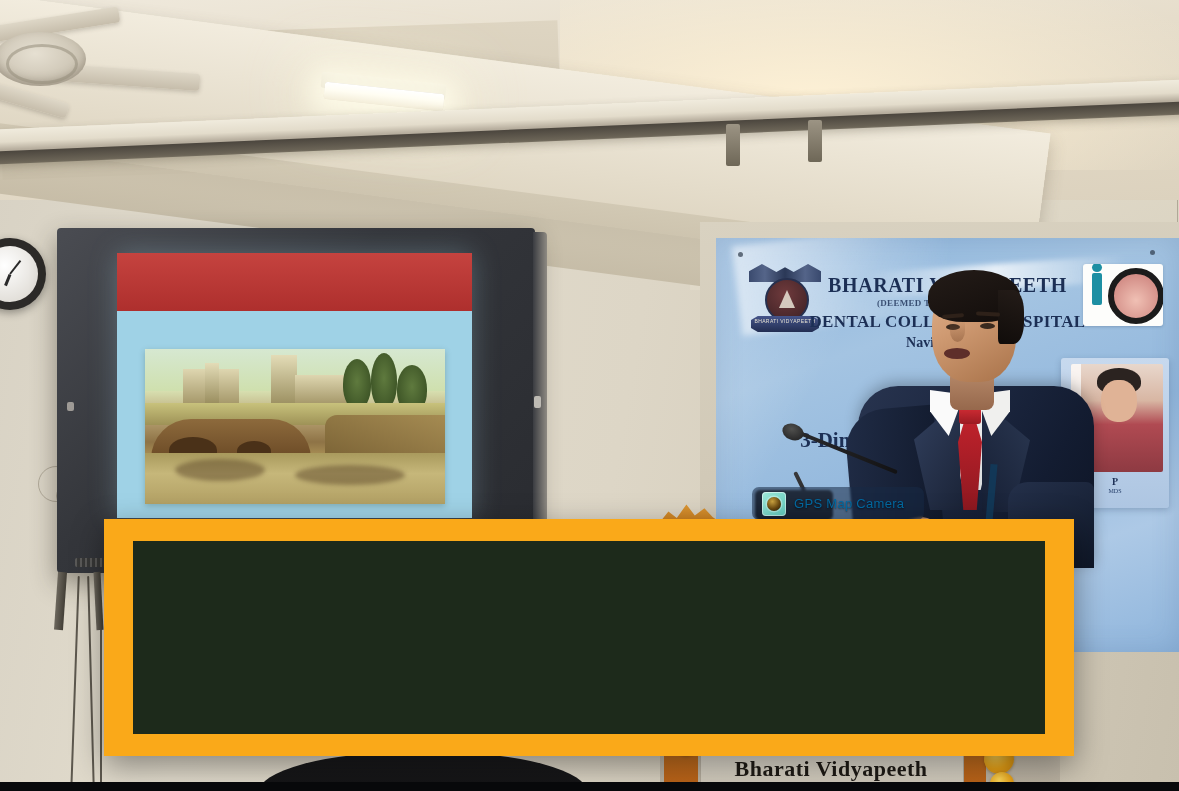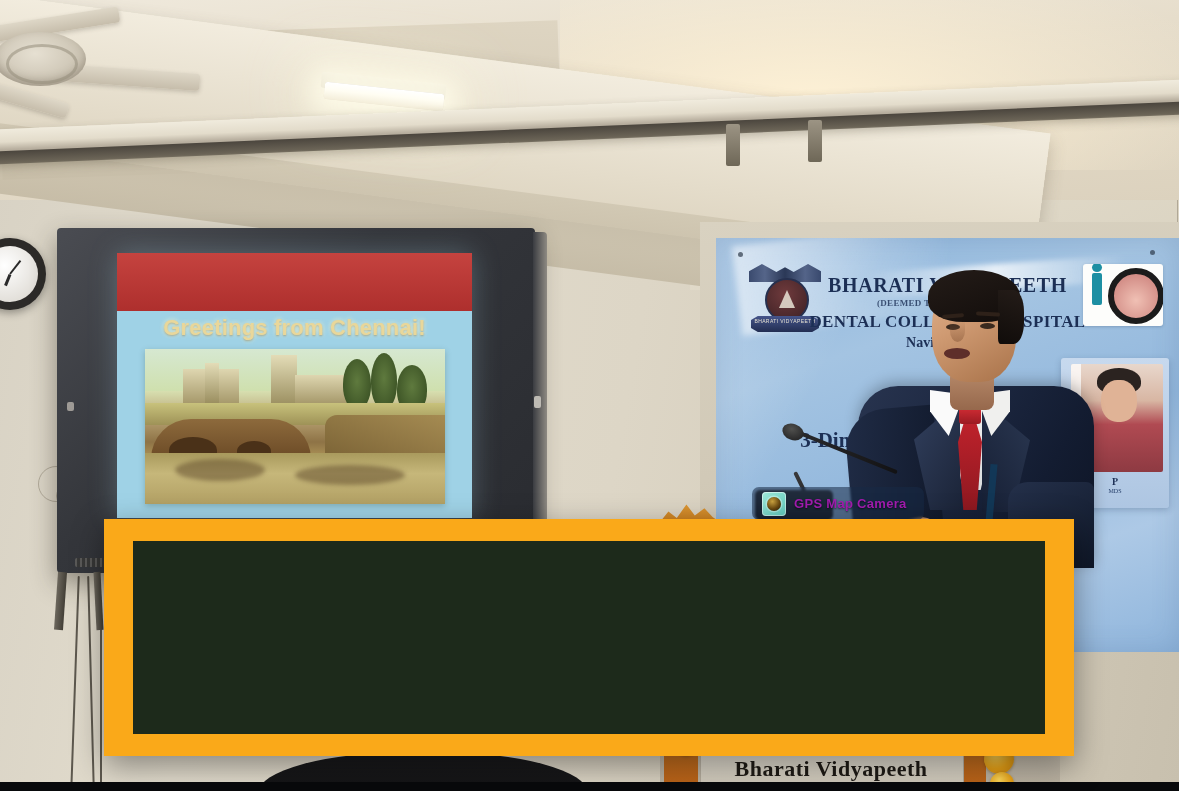--- a/index.html
+++ b/index.html
@@ -411,21 +411,21 @@
     background:linear-gradient(135deg,#9fe8d8,#5fc9bd);
     display:flex;align-items:center;justify-content:center;
     box-shadow:inset 0 0 0 1px rgba(255,255,255,.5);
   }
   .gps-lens{
     width:14px;height:14px;border-radius:50%;
     background:radial-gradient(circle at 38% 32%,#caa23f,#6b4a10 55%,#201406);
     box-shadow:0 0 0 1.5px rgba(255,255,255,.35);
   }
   .gps-text{
-    font-size:13px;font-weight:bold;color:#a21caf;letter-spacing:.3px;
+    font-size:13px;font-weight:normal;color:#0369a1;letter-spacing:.3px;
     text-shadow:0 1px 2px rgba(0,0,0,.6);white-space:nowrap;
   }
 
   
   .podium{
     position:absolute;left:660px;top:700px;width:400px;height:91px;
     background:linear-gradient(180deg,#d8d2c6,#b7ae9d);
   }
   .podium-plate{
     position:absolute;left:700px;top:752px;width:262px;height:39px;
@@ -531,21 +531,20 @@
   <div class="wall-panel-line" style="left:56px;top:486px;width:18px;height:18px;border-radius:50%;"></div>
 
   <div class="display">
     <div class="display-bezel-r"></div>
     <div class="display-side-btn"></div>
     <div class="display-left-dot"></div>
     <div class="display-speaker"></div>
 
     <div class="slide">
       <div class="slide-redband"></div>
-      <div class="slide-title">Greetings from Chennai!</div>
 
       <div class="painting">
         <div class="p-sky"></div>
         <div class="p-fort" style="left:38px;top:20px;width:56px;height:34px;"></div>
         <div class="p-tower" style="left:126px;top:6px;width:26px;height:50px;"></div>
         <div class="p-tower" style="left:60px;top:14px;width:14px;height:40px;"></div>
         <div class="p-fort" style="left:150px;top:26px;width:72px;height:28px;"></div>
         <div class="p-tree" style="left:198px;top:10px;width:28px;height:50px;"></div>
         <div class="p-tree" style="left:226px;top:4px;width:26px;height:56px;"></div>
         <div class="p-tree" style="left:252px;top:16px;width:30px;height:48px;"></div>

